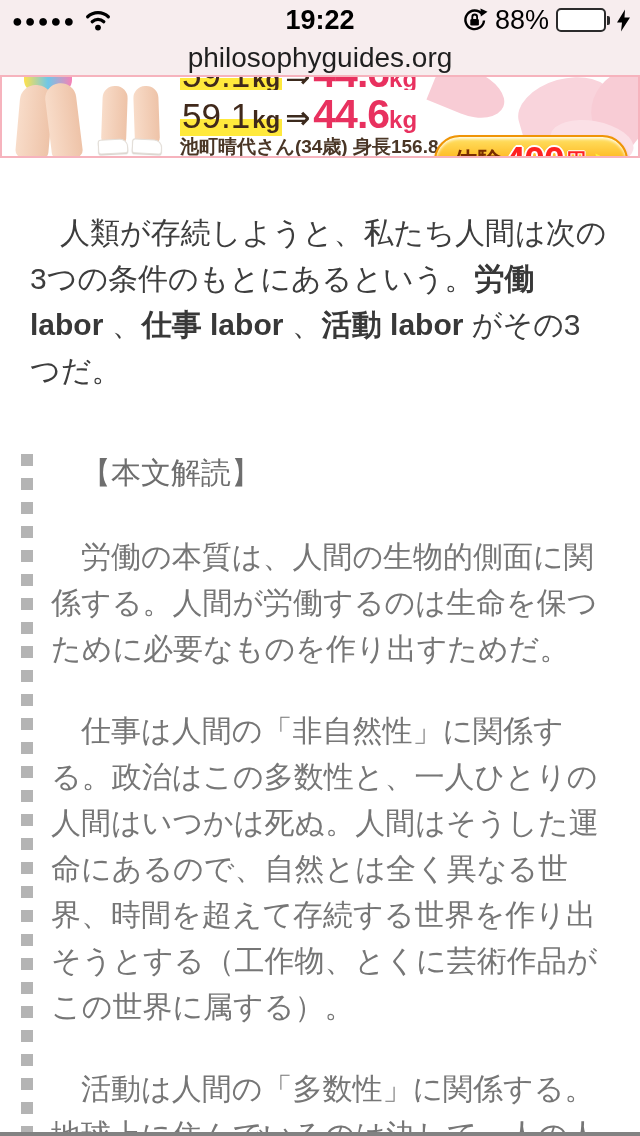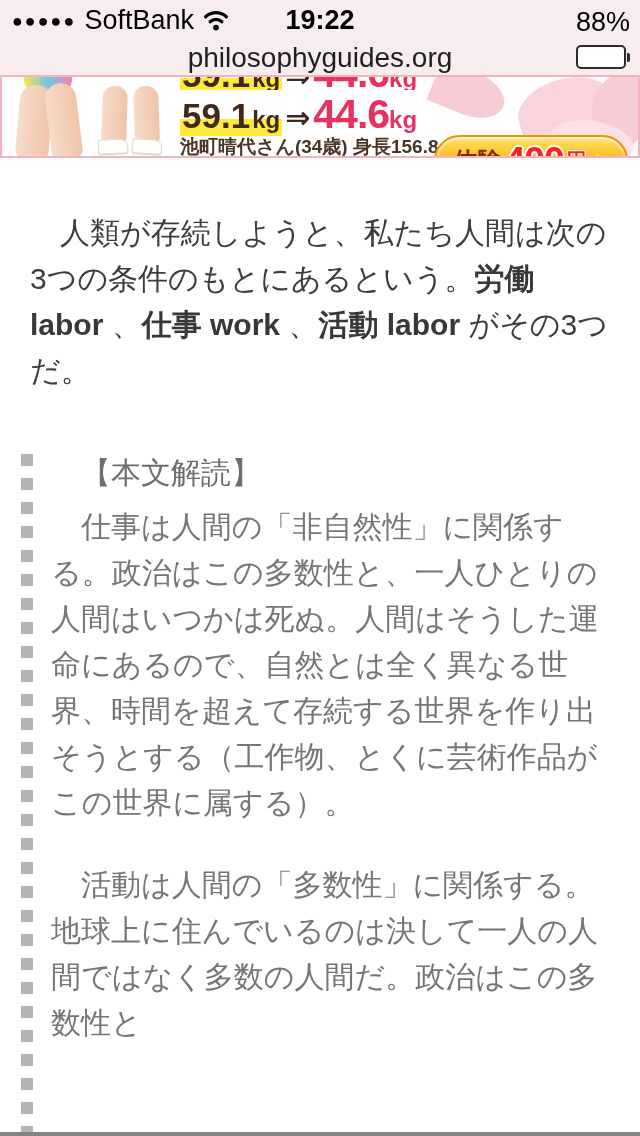--- a/index.html
+++ b/index.html
@@ -7,21 +7,21 @@
   body { font-family:"Liberation Sans","DejaVu Sans",sans-serif; }
   .page { position:relative; width:640px; height:1136px; overflow:hidden; background:#fff; margin:0 auto; }
 
   
   .top-chrome { position:absolute; top:0; left:0; width:640px; height:75px; background:#f7edee; z-index:5; }
   .statusbar { position:relative; height:40px; }
   .sb-left { position:absolute; left:12px; top:0; height:40px; display:flex; align-items:center; gap:8px; }
   .sb-dots { font-size:18px; letter-spacing:2px; color:#000; line-height:1; padding-top:2px; }
   .sb-carrier { font-size:27px; color:#000; line-height:1; }
   .sb-time { position:absolute; left:0; right:0; top:0; height:40px; display:flex; align-items:center; justify-content:center; font-size:27px; font-weight:700; color:#000; }
-  .sb-right { position:absolute; right:10px; top:0; height:40px; display:flex; align-items:center; gap:7px;flex-direction:column; }
+  .sb-right { position:absolute; right:10px; top:0; height:40px; display:flex; align-items:center; gap:7px; }
   .sb-pct { font-size:27px; color:#000; }
   .batt { display:flex; align-items:center; }
   .batt-body { width:50px; height:24px; border:2px solid #2b2b2b; border-radius:5px; padding:1px; background:#fff; }
   .batt-fill { height:100%; background:#57d769; border-radius:2px; }
   .batt-tip { width:3px; height:9px; background:#2b2b2b; border-radius:0 2px 2px 0; margin-left:1px; }
   .urlbar { height:35px; display:flex; align-items:center; justify-content:center; }
   .url-text { font-size:28px; color:#1f1f1f; }
 
   
   .ad { position:absolute; top:75px; left:0; width:640px; height:83px; background:#fff; border:2px solid #f6b3bd; overflow:hidden; z-index:4; }
@@ -35,56 +35,55 @@
   .leg.l1 { left:14px; top:8px; width:33px; height:74px; border-radius:16px 16px 8px 8px; transform:rotate(5deg); }
   .leg.l2 { left:44px; top:6px; width:31px; height:76px; border-radius:16px 16px 8px 8px; transform:rotate(-7deg); }
   .leg.l3 { left:98px; top:9px; width:25px; height:58px; border-radius:12px 12px 6px 6px; transform:rotate(2deg); }
   .leg.l4 { left:130px; top:9px; width:25px; height:58px; border-radius:12px 12px 6px 6px; transform:rotate(-2deg); }
   .bikini { position:absolute; left:20px; top:0; width:48px; height:15px; background:linear-gradient(90deg,#ffe14d,#6fc7e8,#f781b5); border-radius:0 0 12px 12px; }
   .heel { position:absolute; width:30px; height:15px; background:#fff; border:1px solid #e3ded8; border-radius:3px 8px 3px 3px; box-shadow:0 1px 1px #d8d2cc; }
   .heel.h1 { left:94px; top:62px; transform:rotate(-3deg); }
   .heel.h2 { left:128px; top:62px; transform:rotate(3deg); }
   .ad-weights { position:absolute; left:178px; top:14px; z-index:3; display:flex; align-items:baseline; white-space:nowrap; }
   .w-hl { background:linear-gradient(transparent 58%, #ffe93c 58%); padding:0 2px; }
-  .w-before { font-size:35px; font-weight:700; color:#40291b; }
+  .w-before { font-size:35px; font-weight:400; color:#40291b; }
   .w-unit { font-size:24px; font-weight:700; color:#40291b; margin-left:2px; }
   .w-arrow { font-size:30px; font-weight:700; color:#3c2a1d; margin:0 3px; }
   .w-after { font-size:41px; font-weight:700; color:#e8315f; letter-spacing:-1px; }
   .w-unit2 { font-size:24px; font-weight:700; color:#e8315f; }
   .ad-clip { position:absolute; left:178px; top:0; height:13px; overflow:hidden; z-index:3; }
   .ad-clip .ad-weights { position:static; transform:translateY(-27px); }
   .ad-sub { position:absolute; left:178px; top:57px; z-index:3; font-size:19px; font-weight:700; color:#4a3626; white-space:nowrap; }
   .ad-cta { position:absolute; right:10px; top:22px; height:51px; z-index:3; display:flex; align-items:center; gap:3px; padding:0 12px 0 18px; border:2px solid #ef9406; border-radius:27px; background:linear-gradient(#ffe266 0%, #ffb81f 48%, #ff9a00 100%); box-shadow:inset 0 2px 3px rgba(255,255,255,.85), 0 2px 3px rgba(170,85,0,.35); cursor:pointer; font-family:inherit;margin-top:36px; }
   .cta-pre { font-size:24px; font-weight:700; color:#7a2d00; }
   .cta-price { font-size:37px; font-weight:700; color:#ff2121; line-height:1; text-shadow:-2px 0 #fff,2px 0 #fff,0 -2px #fff,0 2px #fff,-1px -1px #fff,1px 1px #fff,-1px 1px #fff,1px -1px #fff; letter-spacing:-1px; }
   .cta-unit { font-size:20px; font-weight:700; color:#ff2121; text-shadow:-1px 0 #fff,1px 0 #fff,0 -1px #fff,0 1px #fff; }
   .cta-tri { font-size:24px; color:#ffef3a; margin-left:6px; text-shadow:0 1px 1px rgba(160,80,0,.5); }
 
   
   .content { position:absolute; top:158px; left:0; width:640px; padding-top:52px; }
   .intro { margin:0 30px; font-size:30px; line-height:46px; color:#3d3d3d; text-indent:1em; }
   .intro b { font-weight:700; color:#383838; }
   blockquote { margin:56px 30px 0 33px; padding-left:18px; position:relative; color:#767676; }
   blockquote::before { content:""; position:absolute; left:-12px; top:4px; width:12px; height:1200px;
     background:repeating-linear-gradient(to bottom,#b4b4b4 0 12px, transparent 12px 24px); }
-  .bq-heading { font-size:30px; line-height:46px; text-indent:1em; color:#6e6e6e; margin-bottom:8px; }
+  .bq-heading { font-size:30px; line-height:46px; text-indent:1em; color:#6e6e6e; margin-bottom:38px; }
   .bq-p { font-size:30px; line-height:46px; text-indent:1em; color:#767676; margin-bottom:36px; }
 
   .bottom-line { position:absolute; left:0; bottom:0; width:640px; height:4px; background:#828282; z-index:6; }
 </style>
 </head>
 <body>
 
 <div class="page">
 
   <div class="top-chrome">
     <div class="statusbar">
       <div class="sb-left">
         <span class="sb-dots">●●●●●</span>
-        <span class="sb-carrier">SoftBank</span>
         <svg width="28" height="22" viewBox="0 0 26 20">
           <circle cx="13" cy="17" r="2.7" fill="#000"></circle>
           <path d="M7.6 11.6 a8 8 0 0 1 10.8 0" stroke="#000" stroke-width="3" fill="none" stroke-linecap="round"></path>
           <path d="M3.4 7 a14 14 0 0 1 19.2 0" stroke="#000" stroke-width="3" fill="none" stroke-linecap="round"></path>
         </svg>
       </div>
       <div class="sb-time">19:22</div>
       <div class="sb-right">
         <svg width="27" height="27" viewBox="0 0 27 27">
           <path d="M21 7 A 9.3 9.3 0 1 0 23 13.5" fill="none" stroke="#000" stroke-width="2.4"></path>
@@ -143,23 +142,24 @@
 
     <button class="ad-cta">
       <span class="cta-pre">体験</span>
       <span class="cta-price">400</span>
       <span class="cta-unit">円</span>
       <span class="cta-tri">▶</span>
     </button>
   </div>
 
   <div class="content">
-    <p class="intro"><span>人類が存続しようと、私たち人間は次の3つの条件のもとにあるという。</span><b>労働 labor</b><span> 、</span><b>仕事 work</b><span> 、</span><b>活動 labor</b><span> がその3つだ。</span></p>
+    <p class="intro"><span>人類が存続しようと、私たち人間は次の3つの条件のもとにあるという。</span><b>労働 labor</b><span> 、</span><b>仕事 labor</b><span> 、</span><b>活動 labor</b><span> がその3つだ。</span></p>
 
     <blockquote>
       <p class="bq-heading">【本文解読】</p>
+      <p class="bq-p">労働の本質は、人間の生物的側面に関係する。人間が労働するのは生命を保つために必要なものを作り出すためだ。</p>
       <p class="bq-p">仕事は人間の「非自然性」に関係する。政治はこの多数性と、一人ひとりの人間はいつかは死ぬ。人間はそうした運命にあるので、自然とは全く異なる世界、時間を超えて存続する世界を作り出そうとする（工作物、とくに芸術作品がこの世界に属する）。</p>
       <p class="bq-p">活動は人間の「多数性」に関係する。地球上に住んでいるのは決して一人の人間ではなく多数の人間だ。政治はこの多数性と</p>
     </blockquote>
   </div>
 
   <div class="bottom-line"></div>
 </div>
 
 </body></html>

